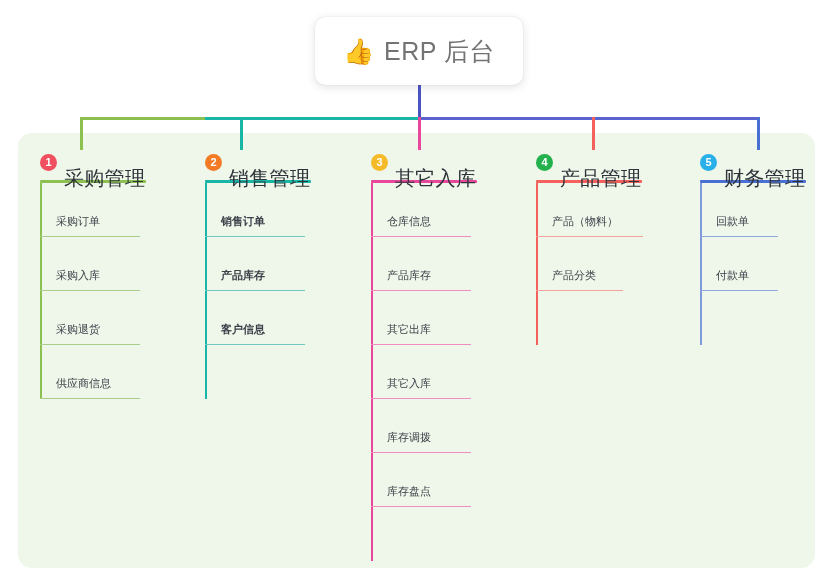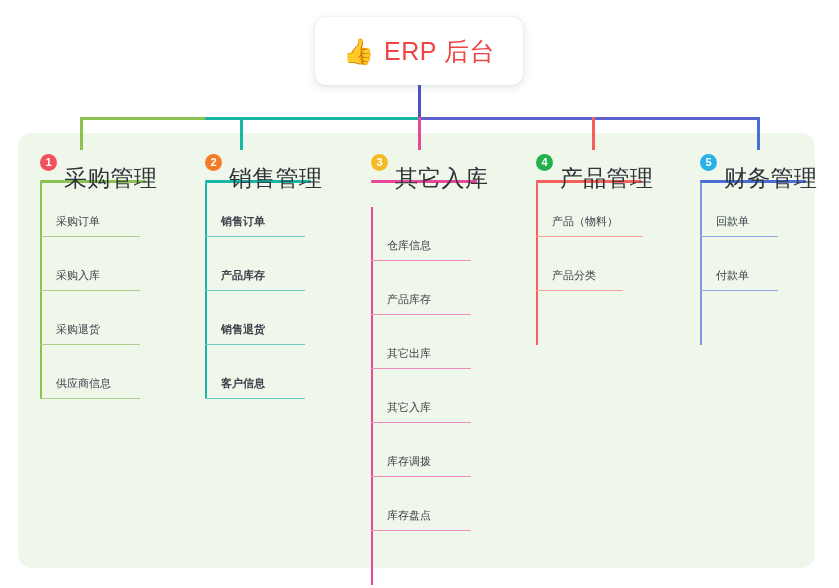--- a/index.html
+++ b/index.html
@@ -44,21 +44,21 @@
     gap: 10px;
     z-index: 5;
   }
   #root-card .root-emoji {
     font-size: 25px;
     line-height: 1;
     display: block;
   }
   #root-card .root-title {
     font-size: 25px;
-    color: #ef4444;
+    color: #737373;
     letter-spacing: 0.5px;
     white-space: nowrap;
     text-align: right;
   }
 
   
   #connectors {
     position: absolute;
     left: 0;
     top: 0;
@@ -86,21 +86,21 @@
     border-radius: 50%;
     color: #ffffff;
     font-size: 11px;
     line-height: 17px;
     text-align: center;
     font-weight: bold;
     flex: 0 0 auto;
     font-family: "Liberation Sans", sans-serif;
   }
   .col-title {
-    font-size: 23px;
+    font-size: 20px;
     color: #2f333a;
     letter-spacing: 0.3px;
     margin-top: 32px;
   }
   .col-underline {
     height: 3px;
     margin-top: 6px;
     border-radius: 1px;
   }
 
@@ -195,37 +195,33 @@
     <div class="trunk" style="background:#19b5a5; height:216px;"></div>
     <div class="leaf">
       <span class="leaf-label">销售订单</span>
       <span class="leaf-rule" style="background:#6fc9c0; width:100px;"></span>
     </div>
     <div class="leaf">
       <span class="leaf-label">产品库存</span>
       <span class="leaf-rule" style="background:#6fc9c0; width:100px;"></span>
     </div>
     <div class="leaf">
-      <span class="leaf-label">销售退货</span>
-      <span class="leaf-rule" style="background:#6fc9c0; width:100px;"></span>
-    </div>
-    <div class="leaf">
       <span class="leaf-label">客户信息</span>
       <span class="leaf-rule" style="background:#6fc9c0; width:100px;"></span>
     </div>
   </div>
 </div>
 
 <div class="column" id="col-3" style="left:371px; top:150px; width:150px;">
   <div class="col-head">
     <span class="badge" style="background:#f5ba28;">3</span>
     <span class="col-title">其它入库</span>
   </div>
   <div class="col-underline" style="background:#e8479b; width:106px;"></div>
-  <div class="col-items" style="height:378px;margin-top:24px;">
+  <div class="col-items" style="height:378px;">
     <div class="trunk" style="background:#e8479b; height:378px;"></div>
     <div class="leaf">
       <span class="leaf-label">仓库信息</span>
       <span class="leaf-rule" style="background:#f08cc0; width:100px;"></span>
     </div>
     <div class="leaf">
       <span class="leaf-label">产品库存</span>
       <span class="leaf-rule" style="background:#f08cc0; width:100px;"></span>
     </div>
     <div class="leaf">

